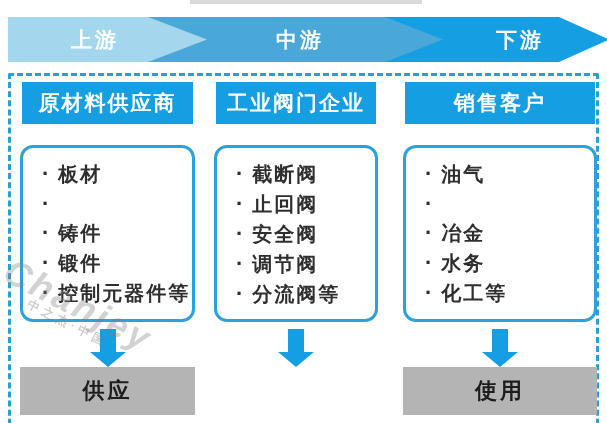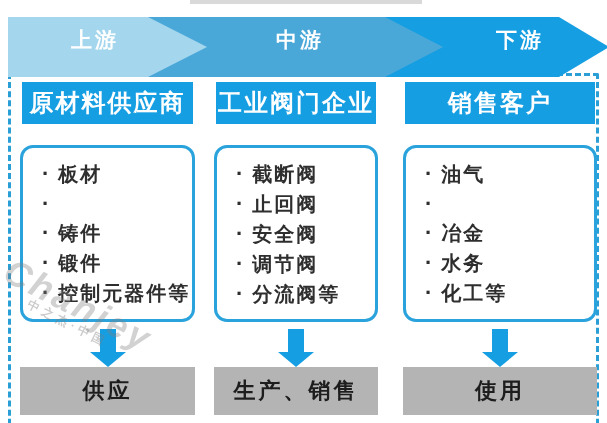--- a/index.html
+++ b/index.html
@@ -4,21 +4,21 @@
 <style>
   html,body{margin:0;padding:0;background:#ffffff;}
   .stage{
     position:relative;width:607px;height:423px;overflow:hidden;background:#ffffff;
     font-family:"Liberation Sans","DejaVu Sans",sans-serif;
   }
   
   .artifact{position:absolute;left:190px;top:0;width:232px;height:4px;background:#d9d9d9;}
 
   
-  .banner{position:absolute;left:8px;top:17px;width:599px;height:60px;border-radius:21px;}
+  .banner{position:absolute;left:8px;top:17px;width:599px;height:45px;border-radius:21px;}
   .seg{position:absolute;top:0;height:100%;}
   .seg-1{left:0;width:199px;background:#a4d6ee;z-index:3;
     clip-path:polygon(0 0,calc(100% - 59px) 0,100% 50%,calc(100% - 59px) 100%,0 100%);}
   .seg-2{left:140px;width:295px;background:#4aa8d8;z-index:2;
     clip-path:polygon(0 0,calc(100% - 58px) 0,100% 50%,calc(100% - 58px) 100%,0 100%);}
   .seg-3{left:369px;width:232px;background:#169ee2;z-index:1;
     clip-path:polygon(0 0,calc(100% - 50px) 0,100% 50%,calc(100% - 50px) 100%,0 100%);}
   .banner-label{position:absolute;top:0;width:90px;height:45px;line-height:45px;z-index:4;
     color:#ffffff;font-weight:bold;font-size:21px;letter-spacing:3px;text-align:center;}
   .bl-1{left:42px;}
@@ -29,21 +29,21 @@
   .frame{position:absolute;left:8px;top:73px;width:585px;height:364px;
     border:3px dashed #2a9fd6;border-radius:2px;}
 
   
   .col{position:absolute;top:82px;}
   .col-1{left:20px;width:175px;}
   .col-2{left:214px;width:164px;}
   .col-3{left:403px;width:194px;}
   .col-header{height:42px;margin:0 2px;background:#169ee2;color:#ffffff;
     display:flex;align-items:center;justify-content:center;
-    font-size:24px;font-weight:bold;letter-spacing:2px;}
+    font-size:21px;font-weight:bold;letter-spacing:2px;}
   .col-box{box-sizing:border-box;margin-top:21px;height:177px;background:#ffffff;
     border:3px solid #2aa3dc;border-radius:13px;
     display:flex;flex-direction:column;justify-content:center;padding-left:19px;}
   .col-item{display:flex;align-items:baseline;line-height:29px;
     font-size:20px;font-weight:bold;color:#2e2e2e;letter-spacing:2px;}
   .bullet{margin-right:9px;font-size:22px;letter-spacing:0;}
   .down-arrow{position:relative;width:36px;height:38px;margin:7px auto 0;}
   .arrow-stem{position:absolute;left:10px;top:0;width:16px;height:23px;background:#169ee2;}
   .arrow-head{position:absolute;left:0;top:23px;width:0;height:0;
     border-left:18px solid transparent;border-right:18px solid transparent;
@@ -128,21 +128,20 @@
         </div>
       <div class="col-item">
           <span class="bullet">·</span>
           <span>分流阀等</span>
         </div>
     </div>
     <div class="down-arrow">
       <div class="arrow-stem"></div>
       <div class="arrow-head"></div>
     </div>
-    <div class="action-box">生产、销售</div>
   </div>
 
   <div class="col col-3">
     <div class="col-header">销售客户</div>
     <div class="col-box">
       <div class="col-item">
           <span class="bullet">·</span>
           <span>油气</span>
         </div>
       <div class="col-item">

